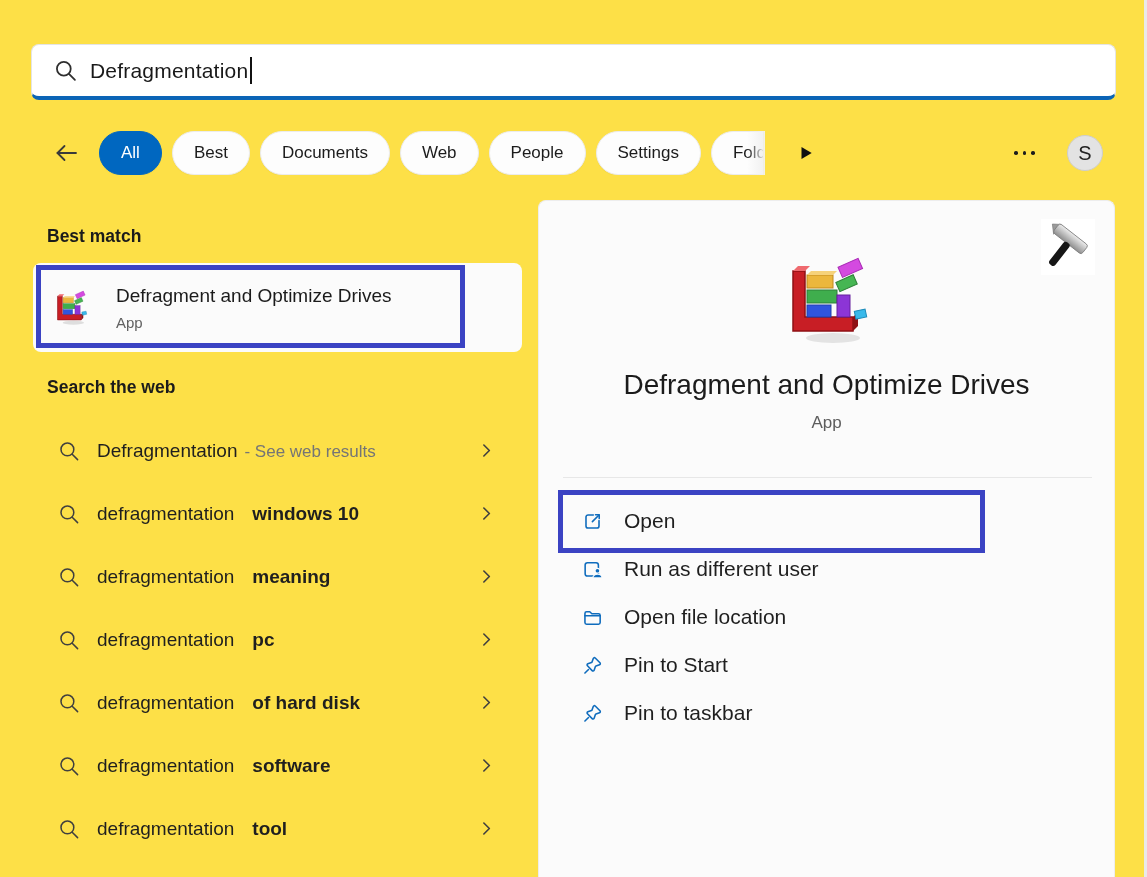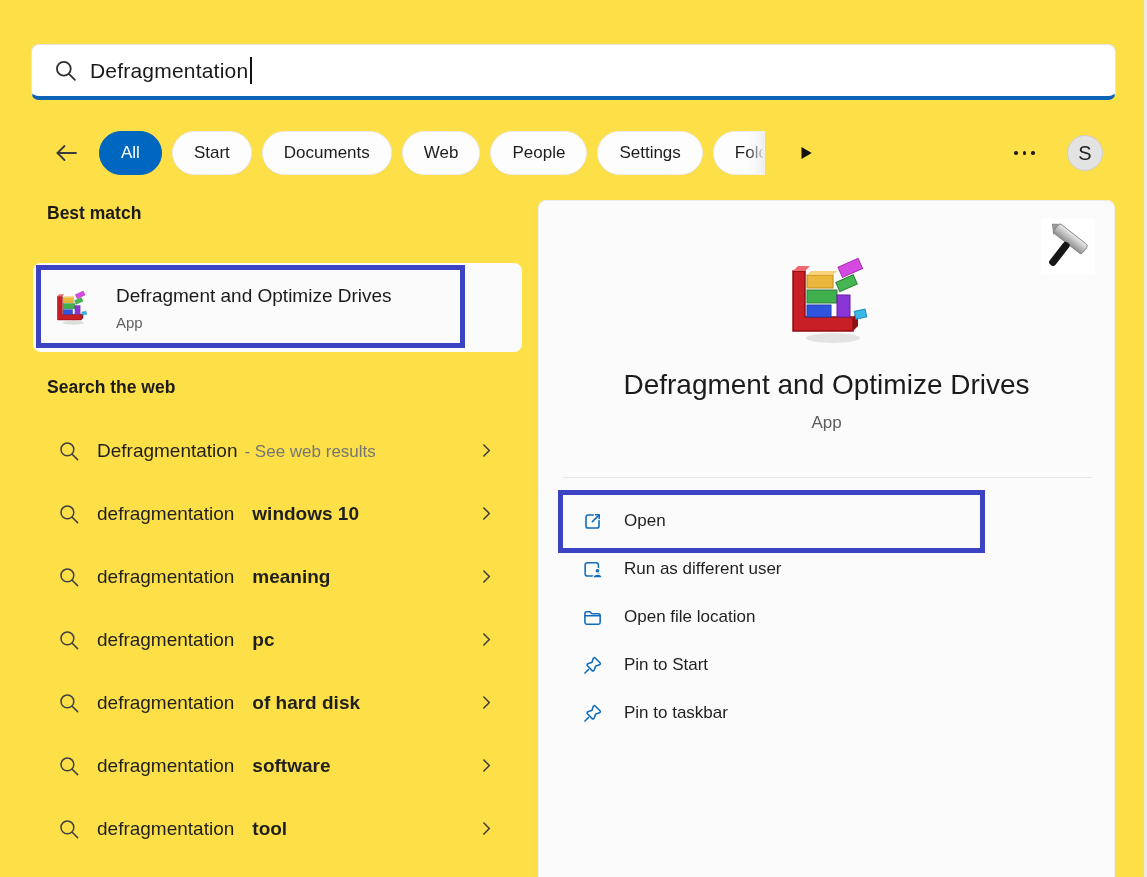--- a/index.html
+++ b/index.html
@@ -66,21 +66,21 @@
     border-radius:8px 8px 0 0;
   }
   .hammer-thumb { position:absolute; left:502px; top:18px; width:54px; height:56px; background:#ffffff; }
   .big-app-icon { position:absolute; left:50%; top:52px; transform:translateX(-50%); }
   .rp-title { position:absolute; top:168px; width:100%; text-align:center; font-size:28px; color:#1b1b1b; }
   .rp-sub { position:absolute; top:212px; width:100%; text-align:center; font-size:17px; color:#5d5d5d; }
   .rp-divider { position:absolute; top:276px; left:24px; right:22px; height:1px; background:#e7e7e7; }
   .rp-actions { position:absolute; top:296px; left:0; right:0; }
   .action-row { height:48px; display:flex; align-items:center; padding-left:43px; cursor:pointer; }
   .action-row svg { flex:0 0 auto; }
-  .action-label { margin-left:21px; font-size:17px; color:#1f1f1f; }
+  .action-label { margin-left:21px; font-size:21px; color:#1f1f1f; }
   
   .annotation { position:absolute; border:5px solid #3b43c3; pointer-events:none; z-index:5; }
   .annotation.bm { left:36px; top:265px; width:429px; height:83px; }
   .annotation.open { left:558px; top:490px; width:427px; height:63px; }
 </style>
 </head>
 <body>
 
 <div id="screen">
 
@@ -93,42 +93,42 @@
     <span class="caret"></span>
   </div>
 
   <svg class="back-btn" viewBox="0 0 28 28" fill="none" stroke="#3a3a3a" stroke-width="1.8" stroke-linecap="round" stroke-linejoin="round">
     <path d="M24 14 H5.5"></path>
       <path d="M12.5 7 5.5 14 l7 7"></path>
   </svg>
 
   <div class="pills-viewport">
     <div class="pill selected">All</div>
-    <div class="pill">Start</div>
+    <div class="pill">Best</div>
     <div class="pill">Documents</div>
     <div class="pill">Web</div>
     <div class="pill">People</div>
     <div class="pill">Settings</div>
     <div class="pill">Folders</div>
   </div>
   <div class="pills-fade"></div>
 
   <svg class="play-btn" viewBox="0 0 16 16">
     <path d="M3.5 2.1 v11.8 L13.7 8 z" fill="#111"></path>
   </svg>
 
   <div class="more-btn">
       <i></i>
       <i></i>
       <i></i>
     </div>
 
   <div class="avatar">S</div>
 
-  <div class="section-header" style="top:203px;">Best match</div>
+  <div class="section-header" style="top:226px;">Best match</div>
 
   <div class="best-match-card">
     <svg width="38" height="38" viewBox="0 0 96 96">
       <ellipse cx="54" cy="85" rx="27" ry="5" fill="#dedede"></ellipse>
       <path d="M14 18 h12 v46 h48 v14 H14 z" fill="#c81e25" stroke="#8e1014" stroke-width="1.5"></path>
       <path d="M14 18 l5 -5 h12 l-5 5 z" fill="#ef6a6f"></path>
       <path d="M74 78 l5 -5 v-14 l-5 5 z" fill="#8e1014"></path>
       <rect x="28" y="22" width="26" height="13" fill="#ecb73d" stroke="#c08a1e"></rect>
       <path d="M28 22 l4 -4 h26 l-4 4 z" fill="#f6d27a"></path>
       <rect x="28" y="37" width="30" height="13" fill="#3fae4d" stroke="#2e8038"></rect>

